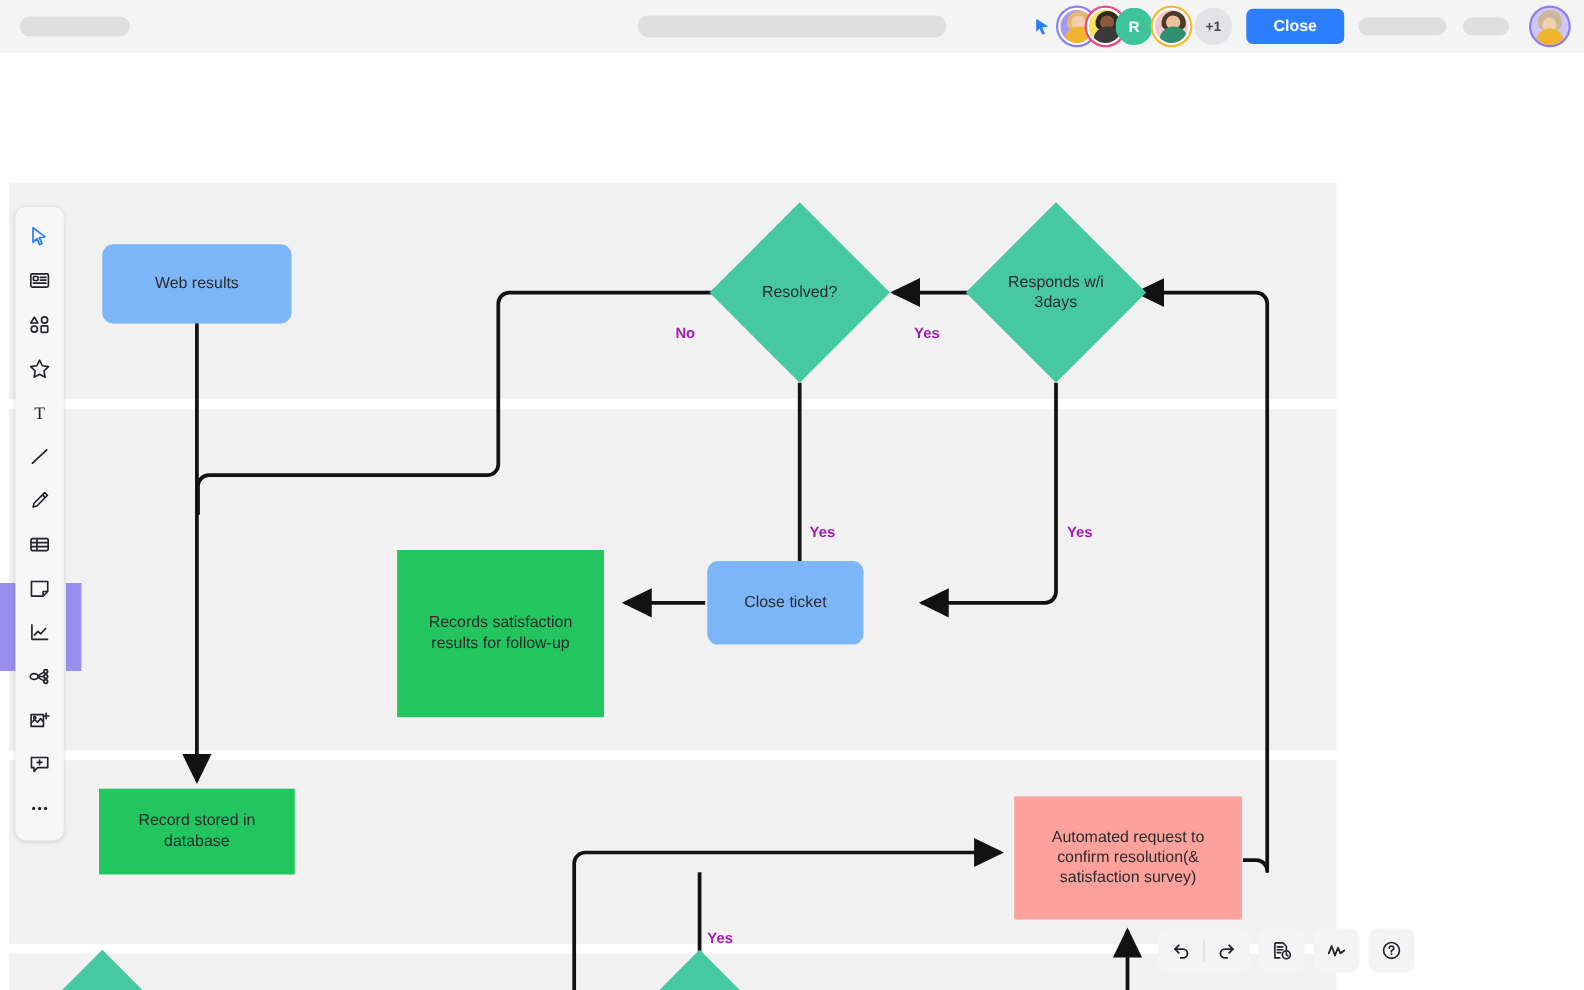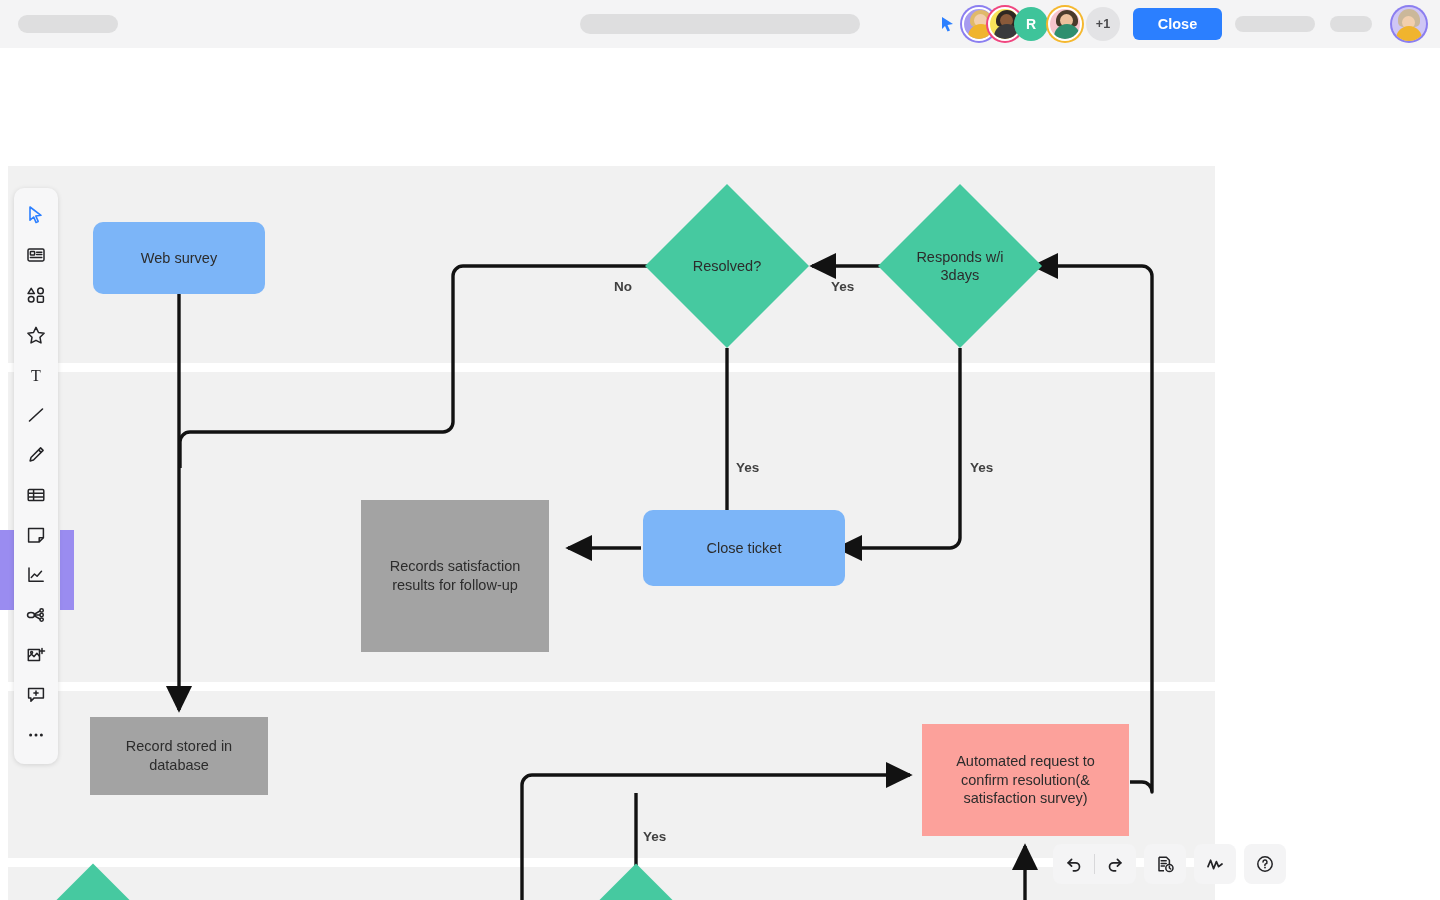--- a/index.html
+++ b/index.html
@@ -90,38 +90,39 @@
 
   .svgwrap { position: absolute; left: 0; top: 0; width: 1440px; height: 852px; pointer-events: none; }
 
   
   .node {
     position: absolute; display: flex; align-items: center; justify-content: center;
     text-align: center; color: #2c2c2c; font-family: "Liberation Sans", sans-serif;
     font-size: 14.5px; line-height: 1.3; padding: 6px 10px;
   }
   .node-blue   { background: #7cb5f8; border-radius: 10px; }
-  .node-orange { background: #a3a3a3; }
+  .node-orange { background: #22c55e; }
   .node-pink   { background: #fca19b; }
   .node-lav    { background: #9a8cf0; }
 
   .diamond {
     position: absolute; background: #46c9a0;
     transform: rotate(45deg);
     display: flex; align-items: center; justify-content: center;
   }
   .diamond > span {
     transform: rotate(-45deg);
     display: block; text-align: center; color: #2c2c2c;
     font-size: 14.5px; line-height: 1.25; width: 130px;
   }
 
   .edge-label {
-    position: absolute; font-size: 13.5px; font-weight: 700; color: #404040;
+    position: absolute; font-size: 13.5px; font-weight: 700; color: #a21caf;
     font-family: "Liberation Sans", sans-serif;
+    margin-top: 16px;
   }
 
   
   .lefttool {
     position: absolute; left: 14px; top: 188px; width: 44px;
     background: #f7f7f8; border-radius: 10px;
     box-shadow: 0 1px 5px rgba(0,0,0,.13);
     display: flex; flex-direction: column; align-items: center;
     padding: 10px 0 12px; gap: 6px;
   }
@@ -268,32 +269,32 @@
         <path d="M1025,852 V798" marker-end="url(#arr)"></path>
       </g>
     </svg>
 
     <div class="node node-lav" style="left:-52px; top:482px; width:76px; height:80px; font-size:13px;">
       
     </div>
     <div style="position:absolute;left:60px;top:482px;width:14px;height:80px;background:#9a8cf0;"></div>
 
     <div class="node node-blue" style="left:93px; top:174px; width:172px; height:72px;">
-      <span>Web survey</span>
+      <span>Web results</span>
     </div>
 
     <div class="diamond" style="left:669px; top:160px; width:116px; height:116px;">
       <span>Resolved?</span>
     </div>
 
     <div class="diamond" style="left:902px; top:160px; width:116px; height:116px;">
       <span>Responds w/i 3days</span>
     </div>
 
-    <div class="node node-blue" style="left:643px; top:462px; width:202px; height:76px;">
+    <div class="node node-blue" style="left:643px; top:462px; width:142px; height:76px;">
       <span>Close ticket</span>
     </div>
 
     <div class="node node-orange" style="left:361px; top:452px; width:188px; height:152px;">
       <span>Records satisfaction results for follow-up</span>
     </div>
 
     <div class="node node-orange" style="left:90px; top:669px; width:178px; height:78px;">
       <span>Record stored in database</span>
     </div>

